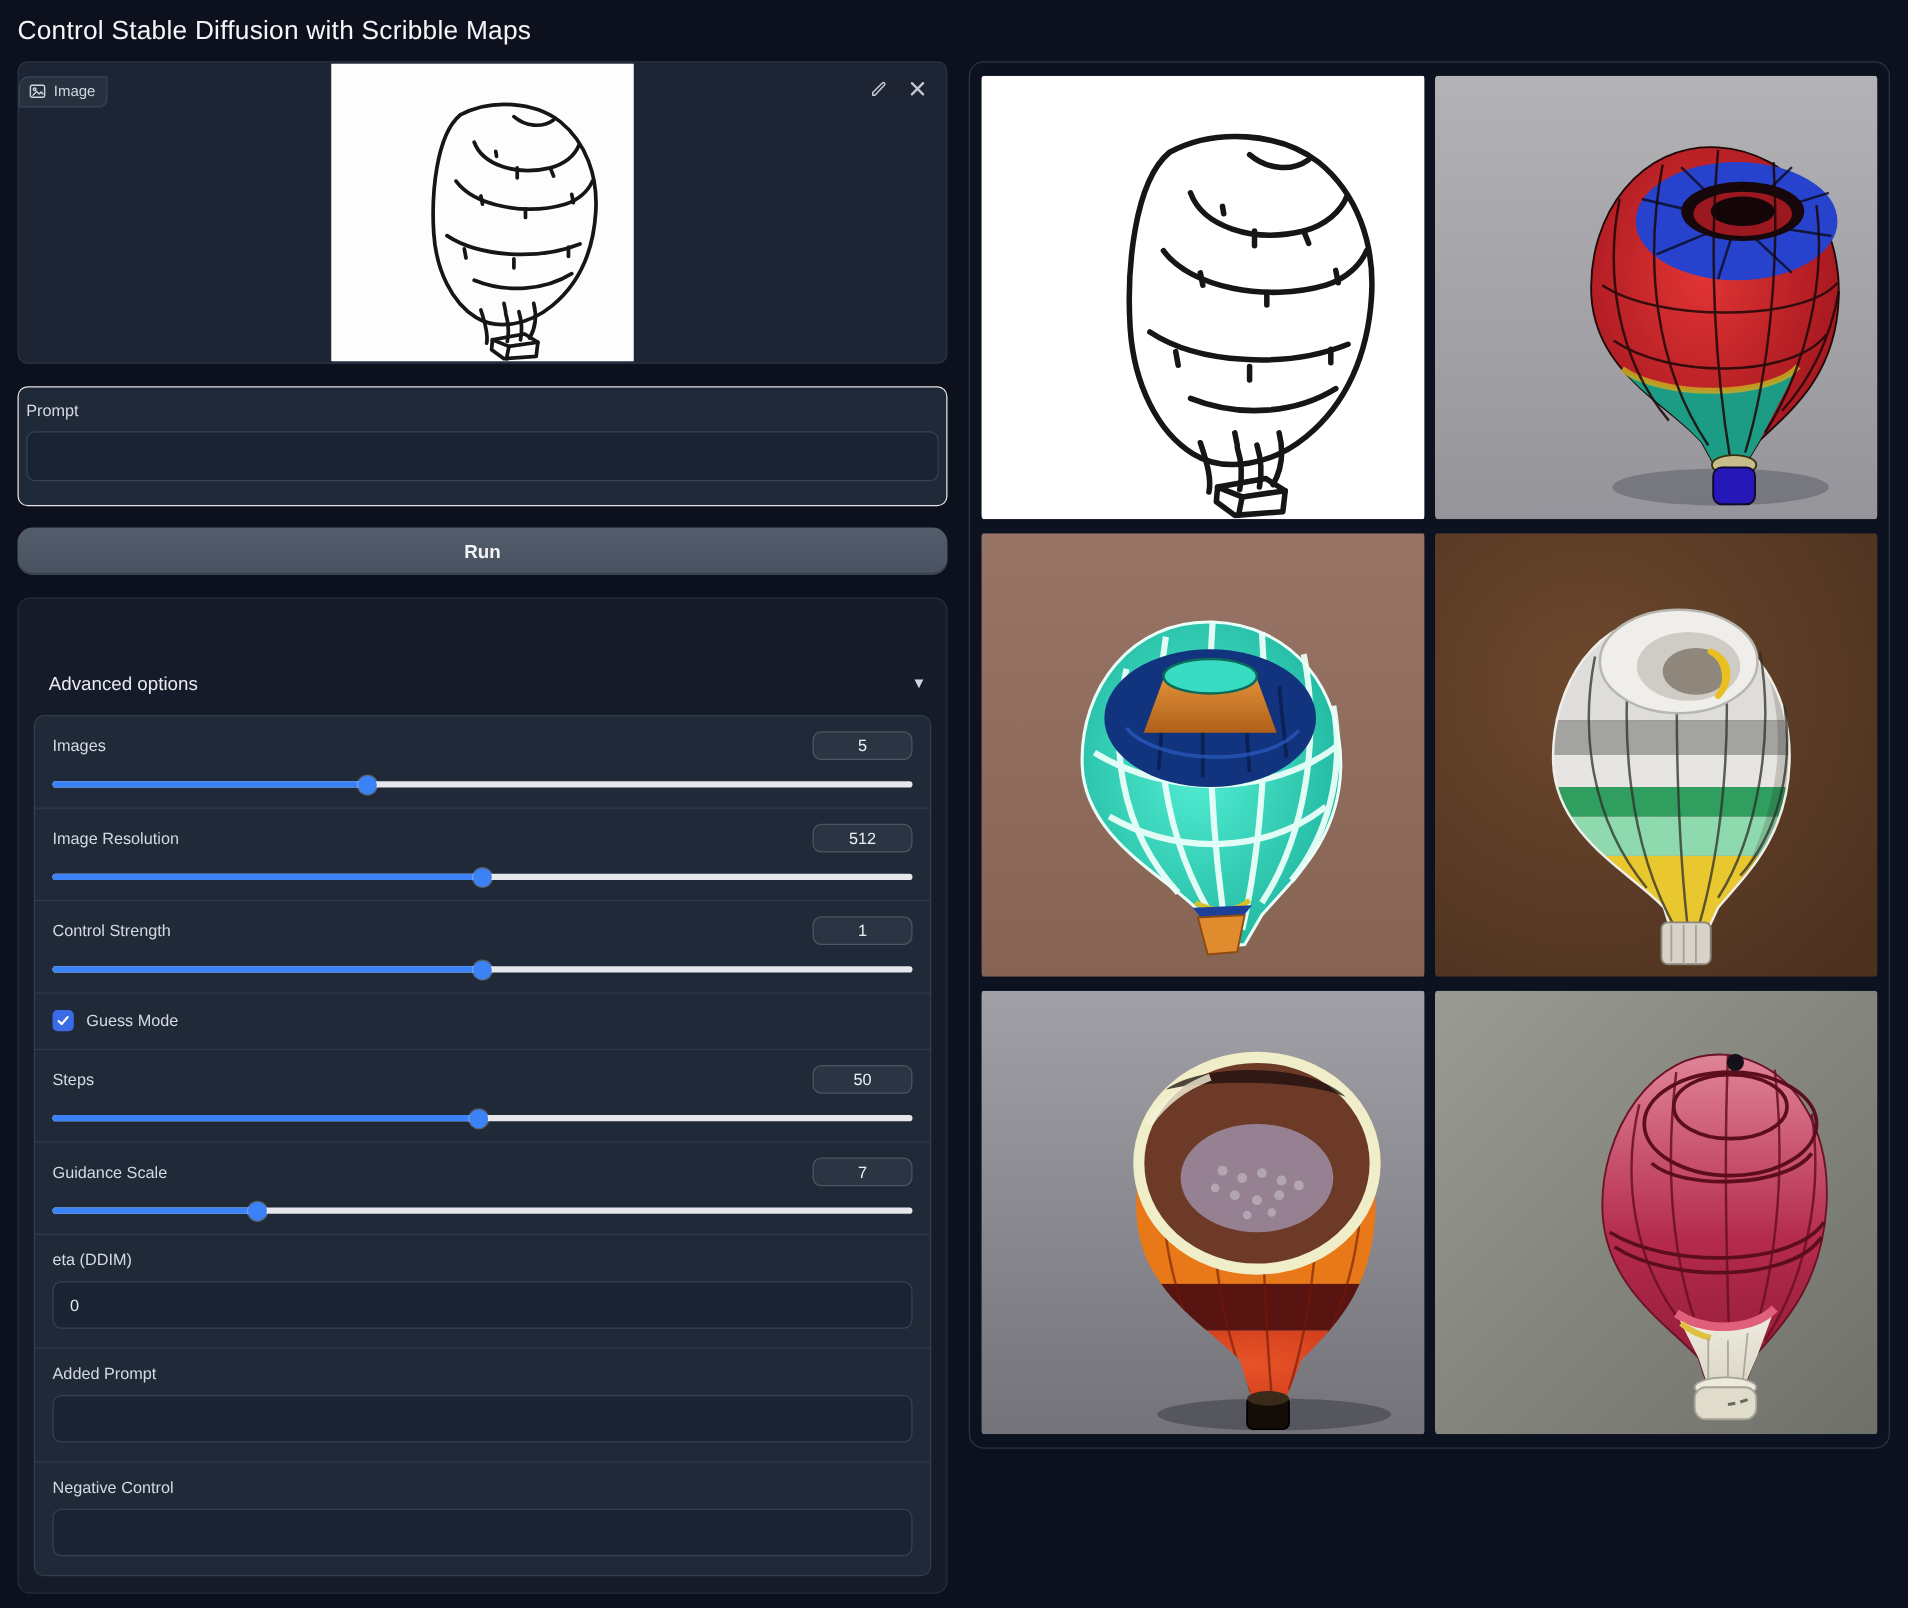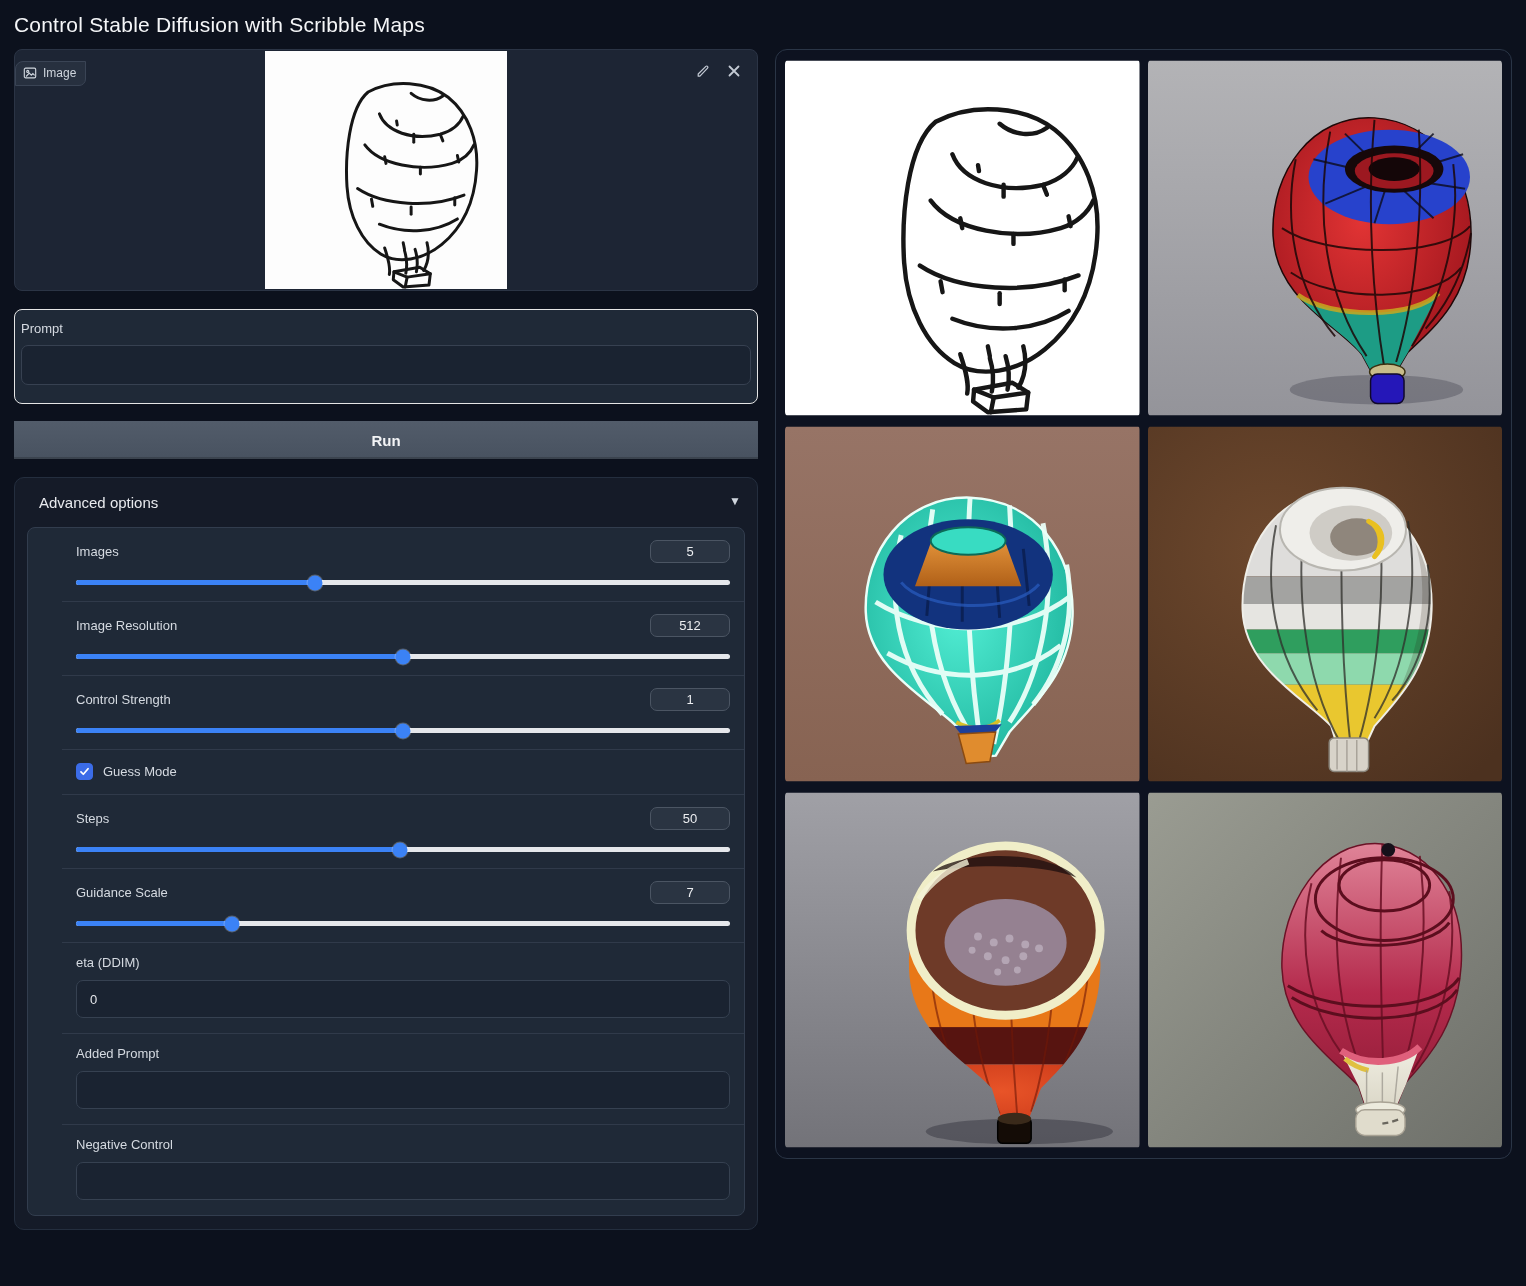--- a/index.html
+++ b/index.html
@@ -18,31 +18,31 @@
   .image-holder { position:absolute; top:1px; bottom:1px; left:50%; transform:translateX(-50%); width:242px; background:#fdfdfd; }
   .image-holder svg { width:100%; height:100%; display:block; }
 
   
   .prompt-block { margin-top:18px; background:#1f2937; border:1px solid #e5e5e5; border-radius:8px; padding:11px 6px 14px; }
   .field-label { font-size:13px; color:#d5dae1; }
   .prompt-area { margin-top:9px; width:100%; height:40px; resize:none; background:#1a2331; border:1px solid #374151;
                  border-radius:7px; color:#e5e7eb; font-family:"Liberation Sans",sans-serif; font-size:13px; padding:10px 12px; outline:none; }
 
   
-  .run-button { margin-top:17px; width:100%; height:38px; border:none; border-radius:0; cursor:pointer;
+  .run-button { margin-top:17px; width:100%; height:38px; border:none; border-radius:12px; cursor:pointer;
                 background:linear-gradient(#525c6a,#485260); color:#f3f4f6; font-weight:700; font-size:15px;
                 font-family:"Liberation Sans",sans-serif; box-shadow:inset 0 -2px 0 rgba(0,0,0,.18); }
 
   
   .advanced-panel { margin-top:18px; background:#151b28; border:1px solid #242e3e; border-radius:10px; padding:13px 12px 13px; }
-  .adv-header { display:flex; justify-content:space-between; align-items:flex-start; padding:3px 4px 3px 12px; cursor:pointer; }
+  .adv-header { display:flex; justify-content:space-between; align-items:flex-start; padding:3px 4px 3px 12px; cursor:pointer;margin-top:44px; }
   .adv-title { font-size:15px; color:#e8eaee; }
   .adv-caret { font-size:12px; color:#cfd5dd; }
   .adv-group { margin-top:13px; background:#1f2937; border:1px solid #323d4e; border-radius:8px; overflow:hidden; }
-  .row { padding:12px 14px 0; border-bottom:1px solid #303a4a;margin-left:34px; }
+  .row { padding:12px 14px 0; border-bottom:1px solid #303a4a; }
   .row:last-child { border-bottom:none; }
   .row-top { display:flex; justify-content:space-between; align-items:center; }
   .numbox { min-width:80px; text-align:center; padding:3px 12px; background:#2a3442; border:1px solid #4b5563;
             border-radius:7px; font-size:13px; color:#eceef1; cursor:text; }
   .track { position:relative; height:5px; background:#e5e7eb; border-radius:3px; margin:17px 0 16px; cursor:pointer; }
   .fill { position:absolute; left:0; top:0; bottom:0; background:#3b82f6; border-radius:3px; }
   .thumb { position:absolute; top:50%; width:15px; height:15px; background:#3b82f6; border-radius:50%;
            transform:translate(-50%,-50%); box-shadow:0 0 0 1px rgba(255,255,255,.25); }
   .check-row { display:flex; align-items:center; gap:10px; padding:13px 14px 14px; }
   .checkbox { width:17px; height:17px; border-radius:4px; background:#2a3442; border:1px solid #4b5563;

